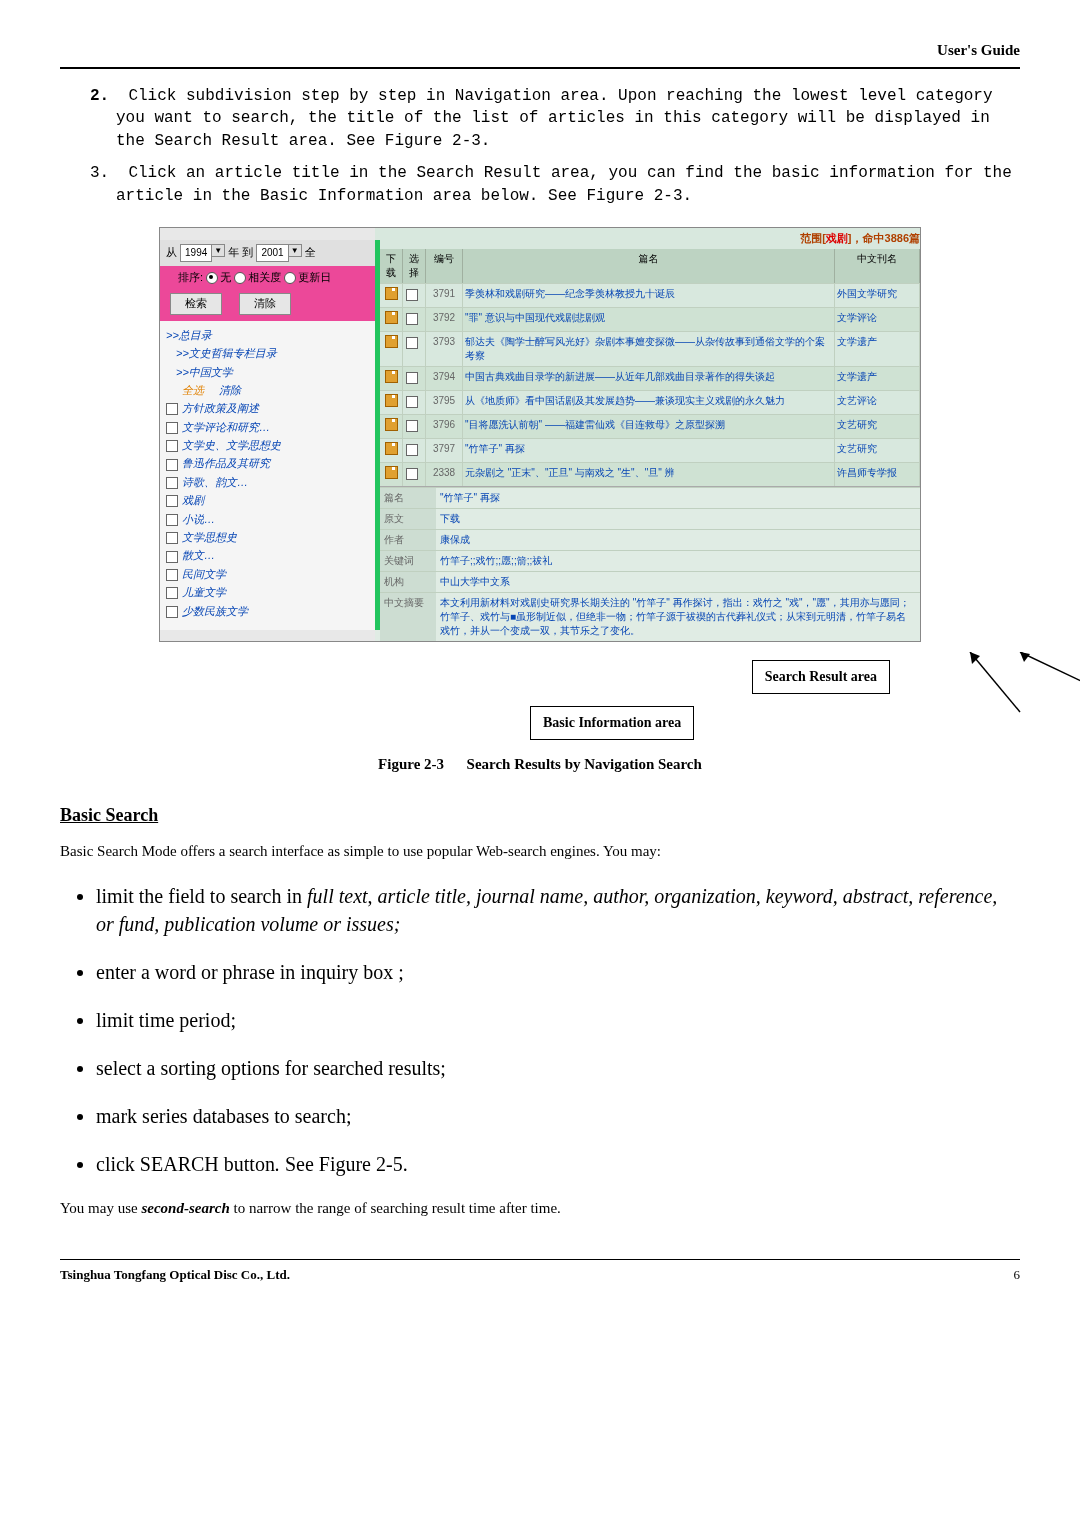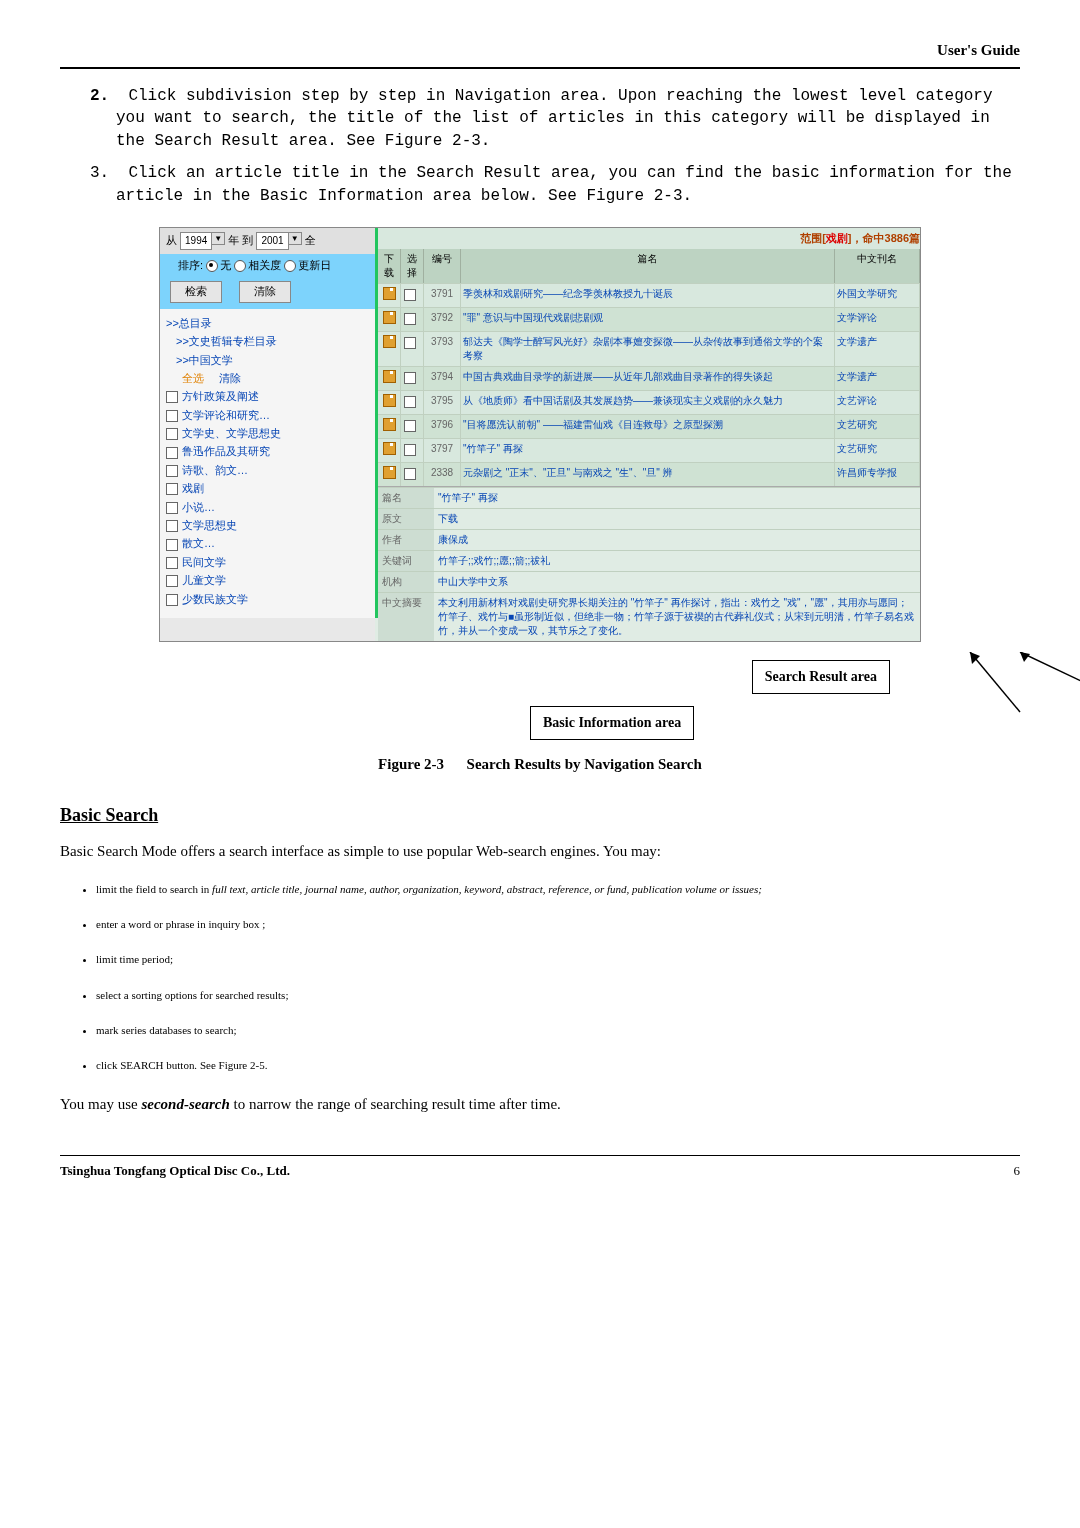--- a/index.html
+++ b/index.html
@@ -30,22 +30,23 @@
     border: 1px solid #888;
     background: #e8e8e8;
     position: relative;
     font-family: Arial, "Microsoft YaHei", sans-serif;
     font-size: 11px;
     text-align: left;
   }
   .shot-left {
     width: 215px;
     float: left;
-    background: #7dd3fc;
-    border-right: 3px solid #22c55e;
+    background: #ec4899;
+    border-right: 5px solid #22c55e;
+    margin-top: 12px;
   }
   .controls-row {
     padding: 4px 6px;
     background: #e0e0e0;
   }
   .dropdown {
     display: inline-block;
     background: #fff;
     border: 1px solid #888;
     padding: 1px 4px;
@@ -68,20 +69,21 @@
     background: #e6e6e6;
     border: 1px solid #888;
     padding: 2px 14px;
     font-size: 11px;
     margin: 4px 4px 6px 10px;
   }
   .tree {
     padding: 4px 0 8px 6px;
     color: #0645b4;
     background: #f5f5f5;
+    font-style: italic;
   }
   .tree .lvl1 { color: #0645b4; margin: 3px 0; }
   .tree .lvl2 { margin: 3px 0 3px 10px; color:#0645b4; }
   .tree .actions a { margin: 0 6px; text-decoration: none; }
   .tree .sel { color: #e08000; }
   .tree .clr { color: #0645b4; }
   .tree-item { margin: 3px 0; }
   .cbx { display:inline-block; width:10px; height:10px; border:1px solid #666; background:#fff; vertical-align:middle; margin-right:4px; }
 
   .shot-right { margin-left: 215px; background: #d8e8de; }
@@ -121,21 +123,21 @@
 
   .section-title {
     font-size: 18px;
     font-weight: bold;
     text-decoration: underline;
     margin: 28px 0 12px 0;
     font-family: "Times New Roman", serif;
   }
   .body-p { margin: 10px 0; font-size: 15px; text-align: justify; }
   ul.bullets { margin: 8px 0 16px 36px; padding:0; }
-  ul.bullets li { margin: 20px 0; font-size: 11px; }
+  ul.bullets li { margin: 20px 0; font-size: 20px; }
   .italic { font-style: italic; }
   .bolditalic { font-weight: bold; font-style: italic; }
 
   .footer-rule { border-top: 1px solid #000; margin-top: 40px; }
   .footer { display:flex; justify-content:space-between; font-size:13px; padding:6px 0; }
   .footer .company { font-weight:bold; }
 </style>
 </head>
 <body>
 

